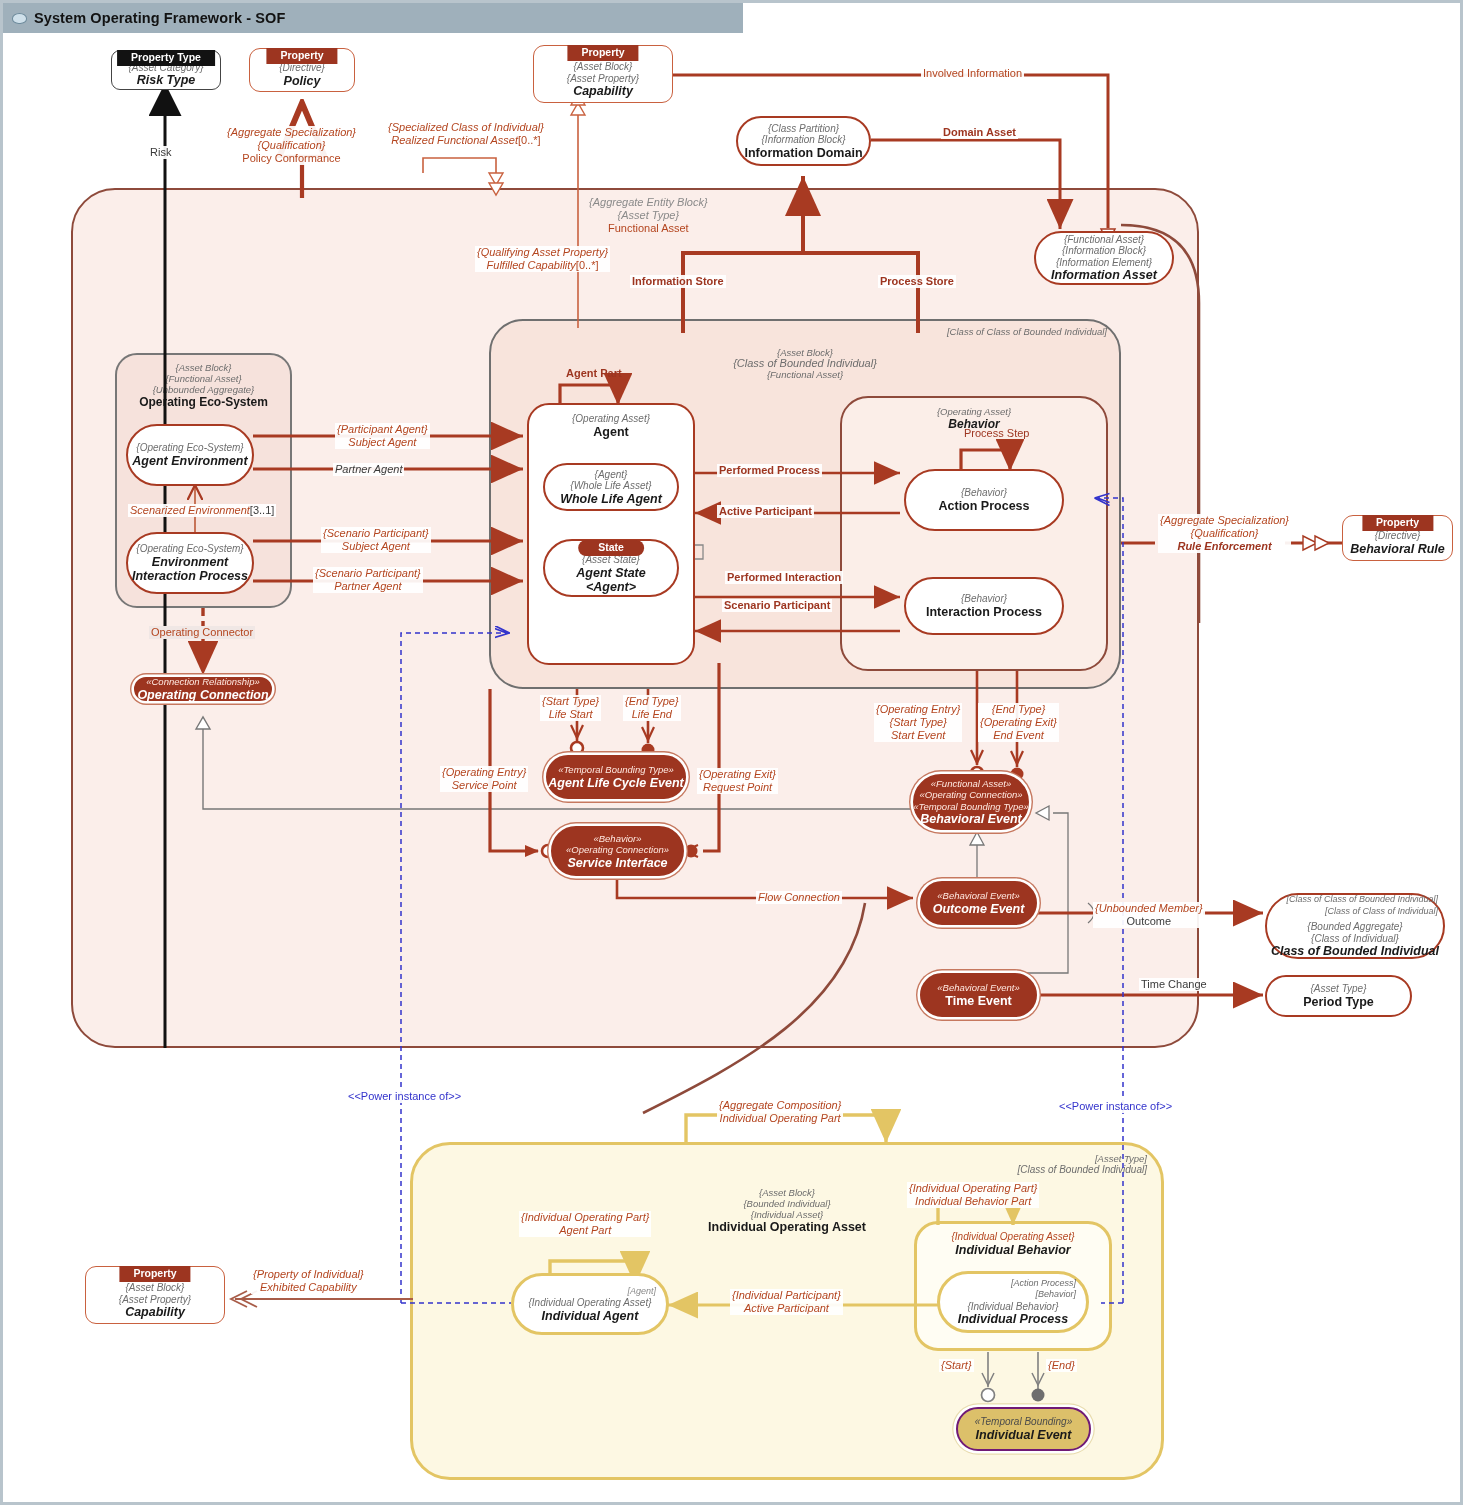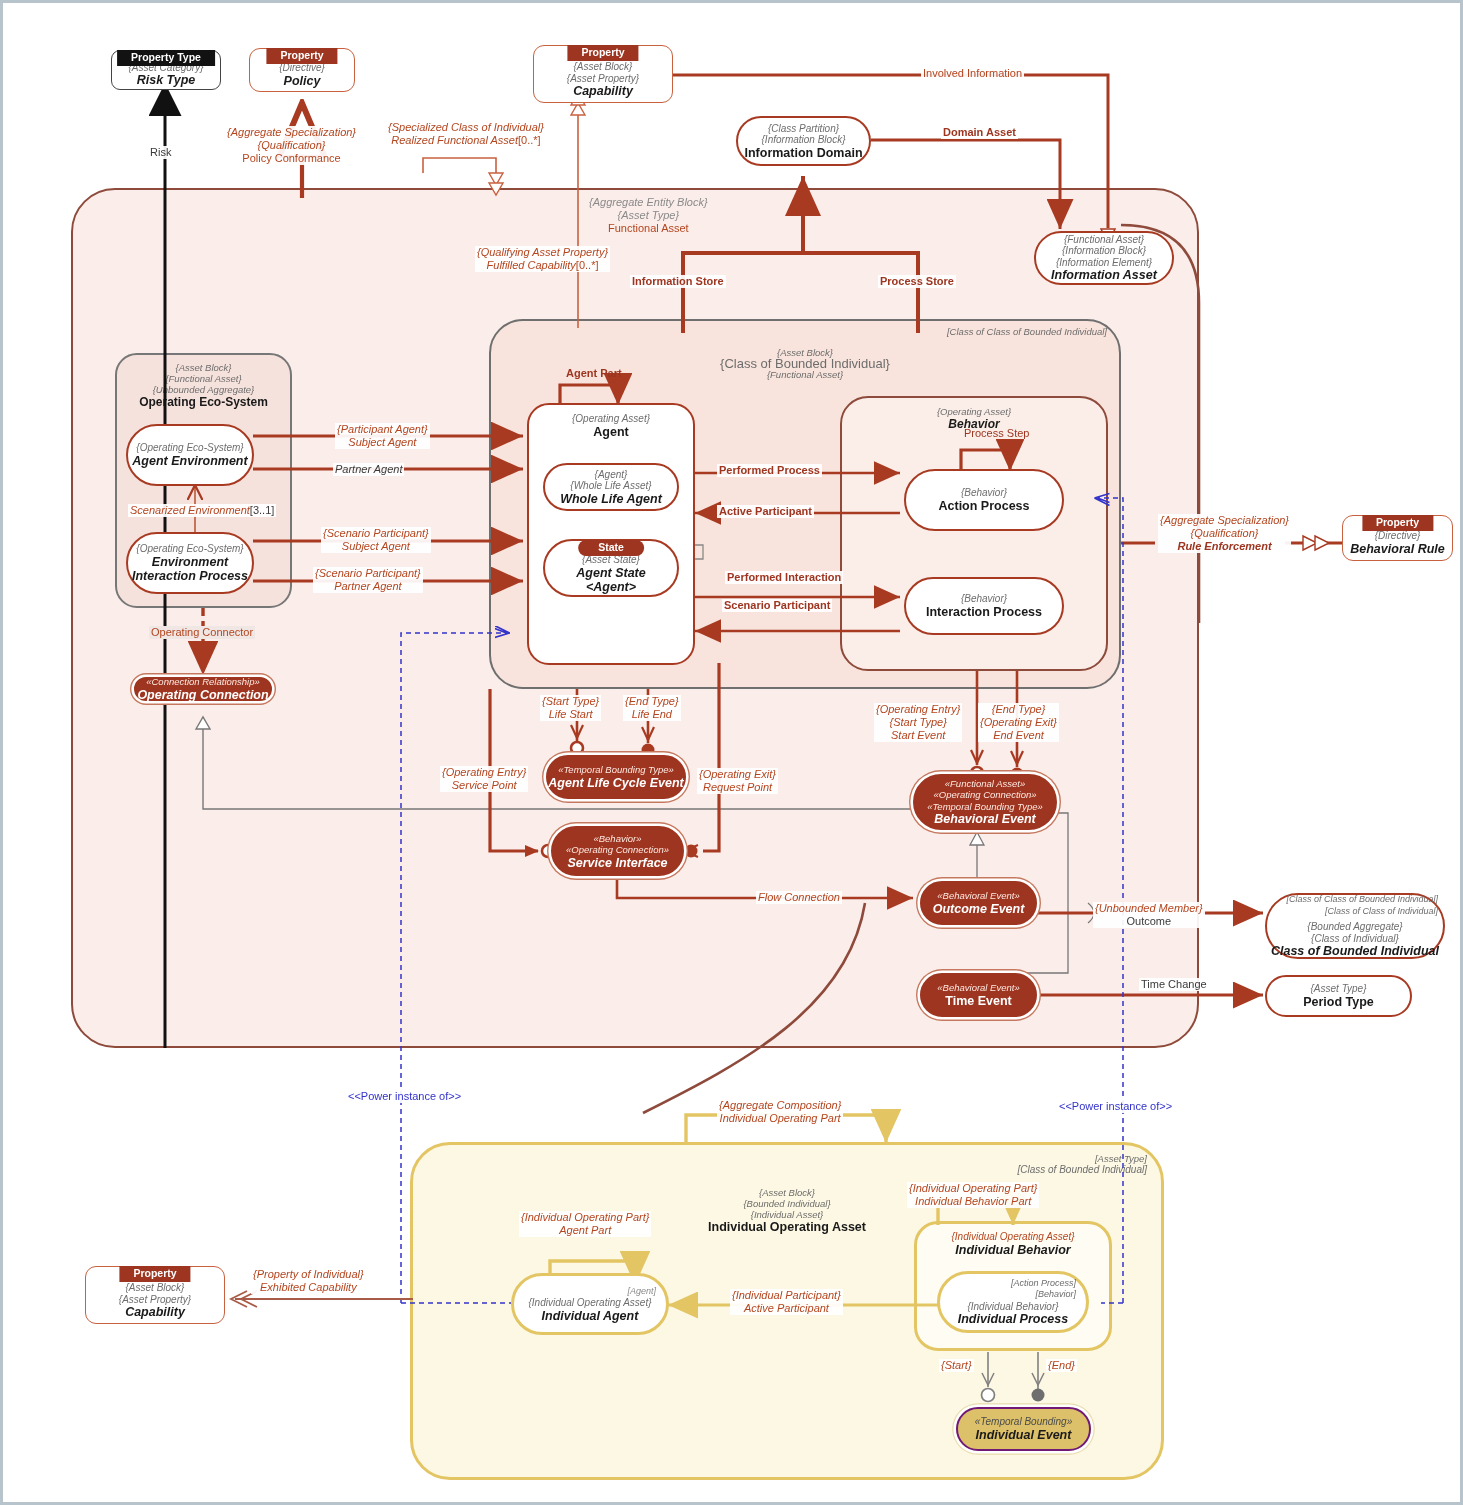--- a/index.html
+++ b/index.html
@@ -59,37 +59,41 @@
   .c-md{color:#b4451f;}
   .c-gy{color:#3a3a3a;}
   .c-bl{color:#3333cc;}
   .nobg{background:transparent;}
 </style>
 </head>
 <body>
 
 <div id="page">
 
+  <div id="titlebar">
+    <div class="tb-icon"></div>
+    <div class="tb-text">System Operating Framework - SOF</div>
+  </div>
 
   <div class="cont cont-pink" style="left:68px;top:185px;width:1128px;height:860px;"></div>
 
   <div class="cont cont-gray" style="left:112px;top:350px;width:177px;height:255px;">
     <div class="clabel" style="top:7px;">
       <div class="stereo" style="font-size:9.5px;color:#6d6d6d;font-style:italic;line-height:11px;">{Asset Block}</div>
       <div class="stereo" style="font-size:9.5px;color:#6d6d6d;font-style:italic;line-height:11px;">{Functional Asset}</div>
       <div class="stereo" style="font-size:9.5px;color:#6d6d6d;font-style:italic;line-height:11px;">{Unbounded Aggregate}</div>
       <div style="font-size:12px;font-weight:bold;color:#1a1a1a;line-height:15px;">Operating Eco-System</div>
     </div>
   </div>
 
   <div class="cont cont-op" style="left:486px;top:316px;width:632px;height:370px;">
     <div style="position:absolute;right:12px;top:5px;font-size:9.5px;color:#6d6d6d;font-style:italic;">[Class of Class of Bounded Individual]</div>
     <div class="clabel" style="top:26px;">
       <div style="font-size:9.5px;color:#6d6d6d;font-style:italic;line-height:11px;">{Asset Block}</div>
-      <div style="font-size:13px;color:#6d6d6d;line-height:11px;">{Class of Bounded Individual}</div>
+      <div style="font-size:11px;color:#6d6d6d;font-style:italic;line-height:11px;">{Class of Bounded Individual}</div>
       <div style="font-size:9.5px;color:#6d6d6d;font-style:italic;line-height:11px;">{Functional Asset}</div>
     </div>
   </div>
 
   <div class="cont cont-beh" style="left:837px;top:393px;width:268px;height:275px;">
     <div class="clabel" style="top:8px;">
       <div style="font-size:9.5px;color:#6d6d6d;font-style:italic;line-height:11px;">{Operating Asset}</div>
       <div style="font-size:12px;font-weight:bold;color:#1a1a1a;font-style:italic;line-height:15px;">Behavior</div>
     </div>
   </div>
@@ -349,21 +353,21 @@
     <div class="stereo">«Temporal Bounding Type»</div>
     <div class="nm">Agent Life Cycle Event</div>
   </div>
 
   <div class="node evt" style="left:548px;top:823px;width:133px;height:50px;">
     <div class="stereo">«Behavior»</div>
     <div class="stereo">«Operating Connection»</div>
     <div class="nm">Service Interface</div>
   </div>
 
-  <div class="node evt" style="left:910px;top:771px;width:144px;height:56px;">
+  <div class="node evt" style="left:910px;top:771px;width:116px;height:56px;">
     <div class="stereo">«Functional Asset»</div>
     <div class="stereo">«Operating Connection»</div>
     <div class="stereo">«Temporal Bounding Type»</div>
     <div class="nm">Behavioral Event</div>
   </div>
 
   <div class="node evt" style="left:917px;top:878px;width:117px;height:44px;">
     <div class="stereo">«Behavioral Event»</div>
     <div class="nm">Outcome Event</div>
   </div>

